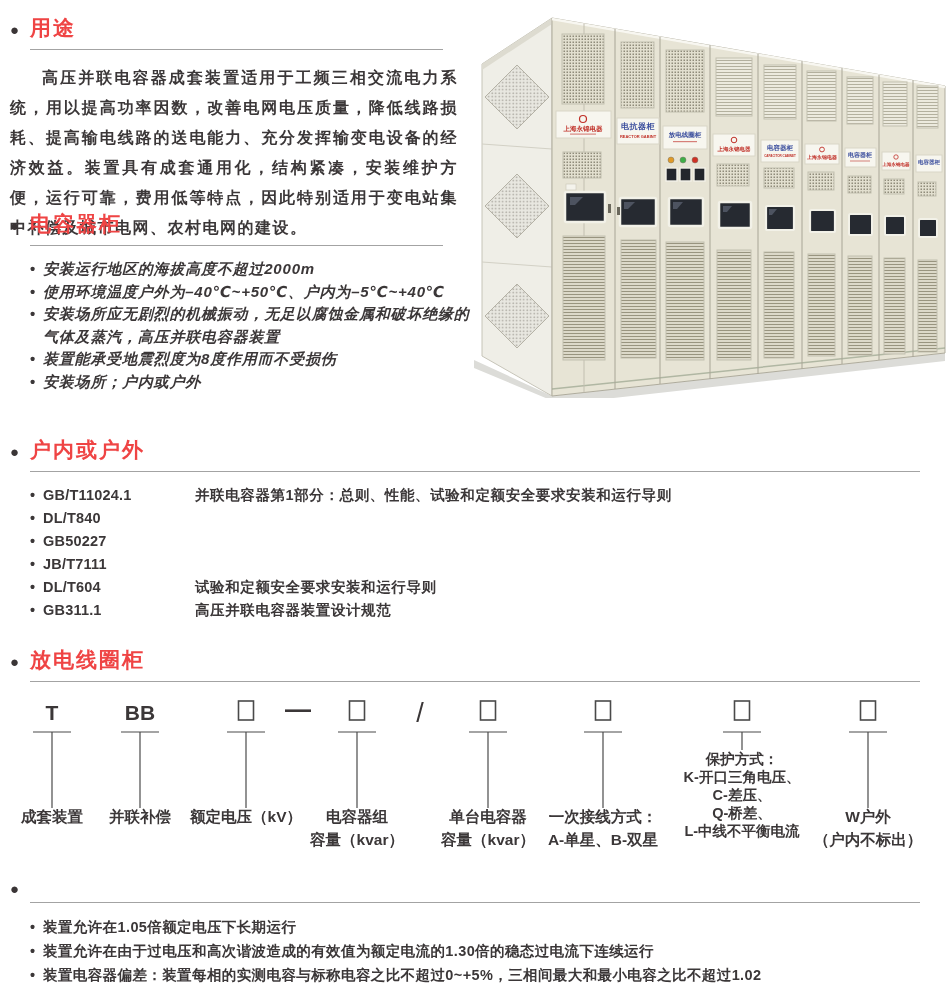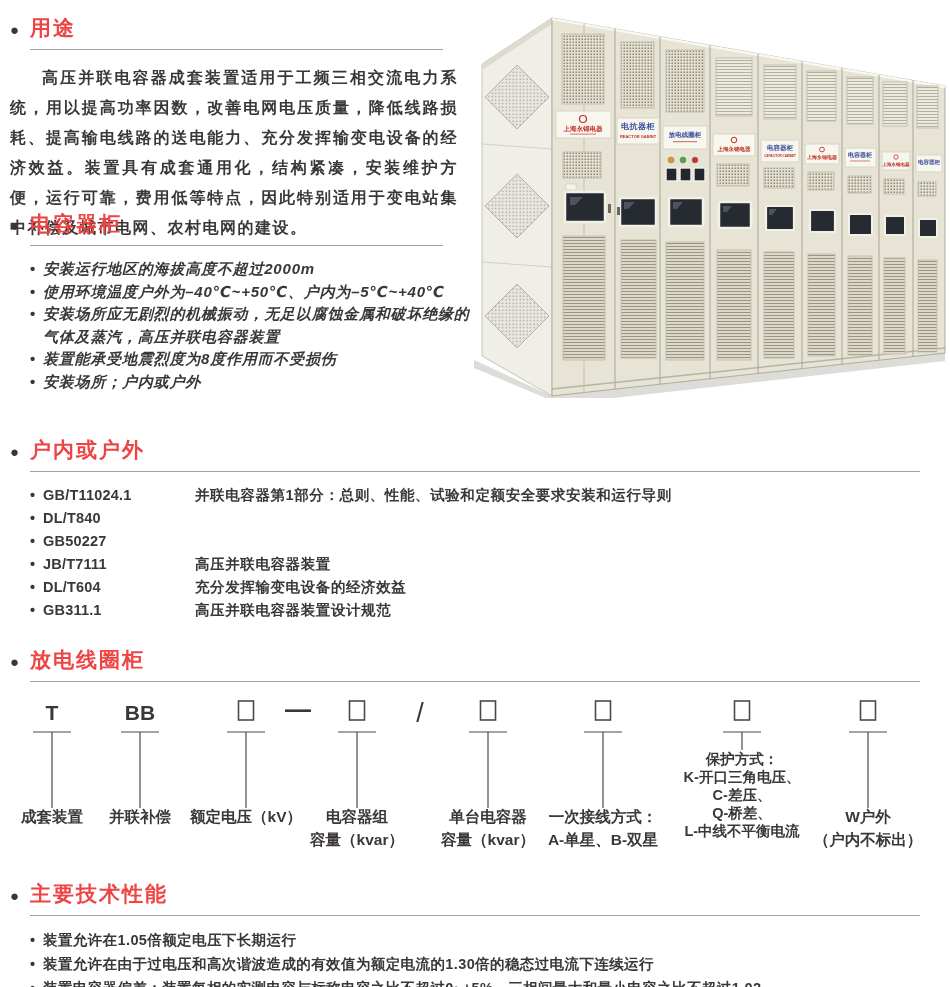--- a/index.html
+++ b/index.html
@@ -263,26 +263,25 @@
           <span class="li-bullet">•</span>
           <span class="code">DL/T840</span>
         </li>
       <li>
           <span class="li-bullet">•</span>
           <span class="code">GB50227</span>
         </li>
       <li>
           <span class="li-bullet">•</span>
           <span class="code">JB/T7111</span>
-          <span class="desc">高压并联电容器装置</span>
         </li>
       <li>
           <span class="li-bullet">•</span>
           <span class="code">DL/T604</span>
-          <span class="desc">充分发挥输变电设备的经济效益</span>
+          <span class="desc">试验和定额安全要求安装和运行导则</span>
         </li>
       <li>
           <span class="li-bullet">•</span>
           <span class="code">GB311.1</span>
           <span class="desc">高压并联电容器装置设计规范</span>
         </li>
     </ul>
   </div>
 
   <div class="section" style="top:646px;width:920px;">
@@ -344,21 +343,20 @@
         <text x="732" y="106">C-差压、</text>
         <text x="732" y="124">Q-桥差、</text>
         <text x="732" y="142">L-中线不平衡电流</text>
       </g>
     </svg>
   </div>
 
   <div class="section" style="top:880px;width:920px;">
     <div class="sec-head">
       <span class="h-bullet">●</span>
-      <span class="h-title">主要技术性能</span>
     </div>
     <div class="divider w-wide"></div>
     <ul class="dotlist perf">
       <li>
           <span class="li-bullet">•</span>
           <span class="li-text">装置允许在1.05倍额定电压下长期运行</span>
         </li>
       <li>
           <span class="li-bullet">•</span>
           <span class="li-text">装置允许在由于过电压和高次谐波造成的有效值为额定电流的1.30倍的稳态过电流下连续运行</span>

